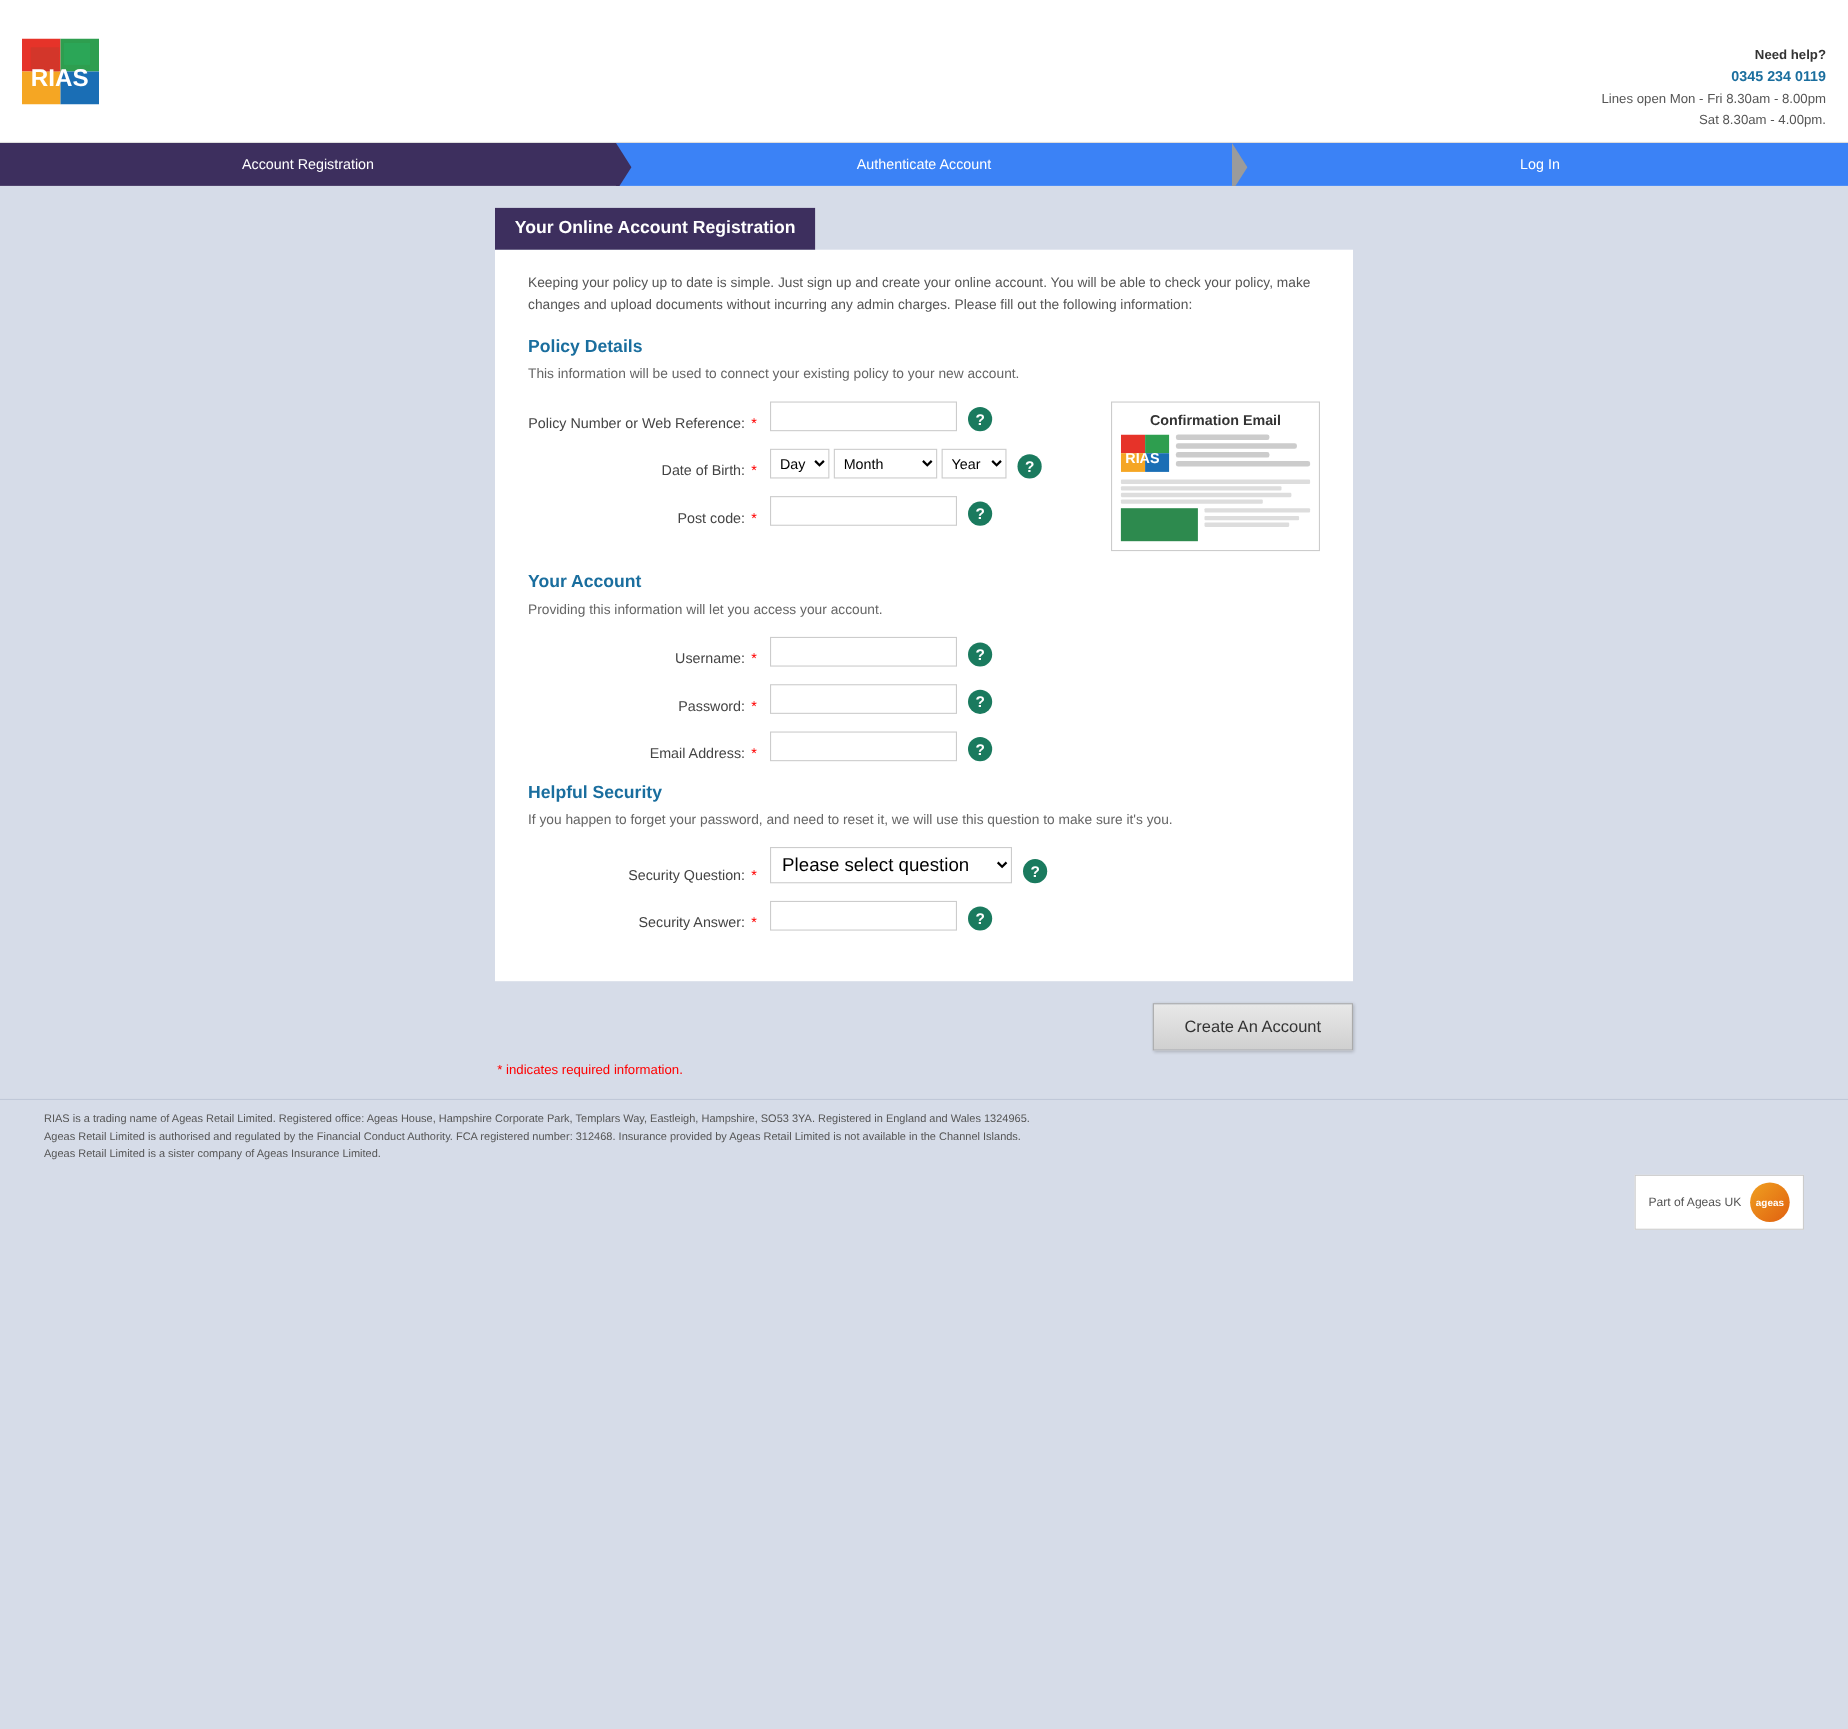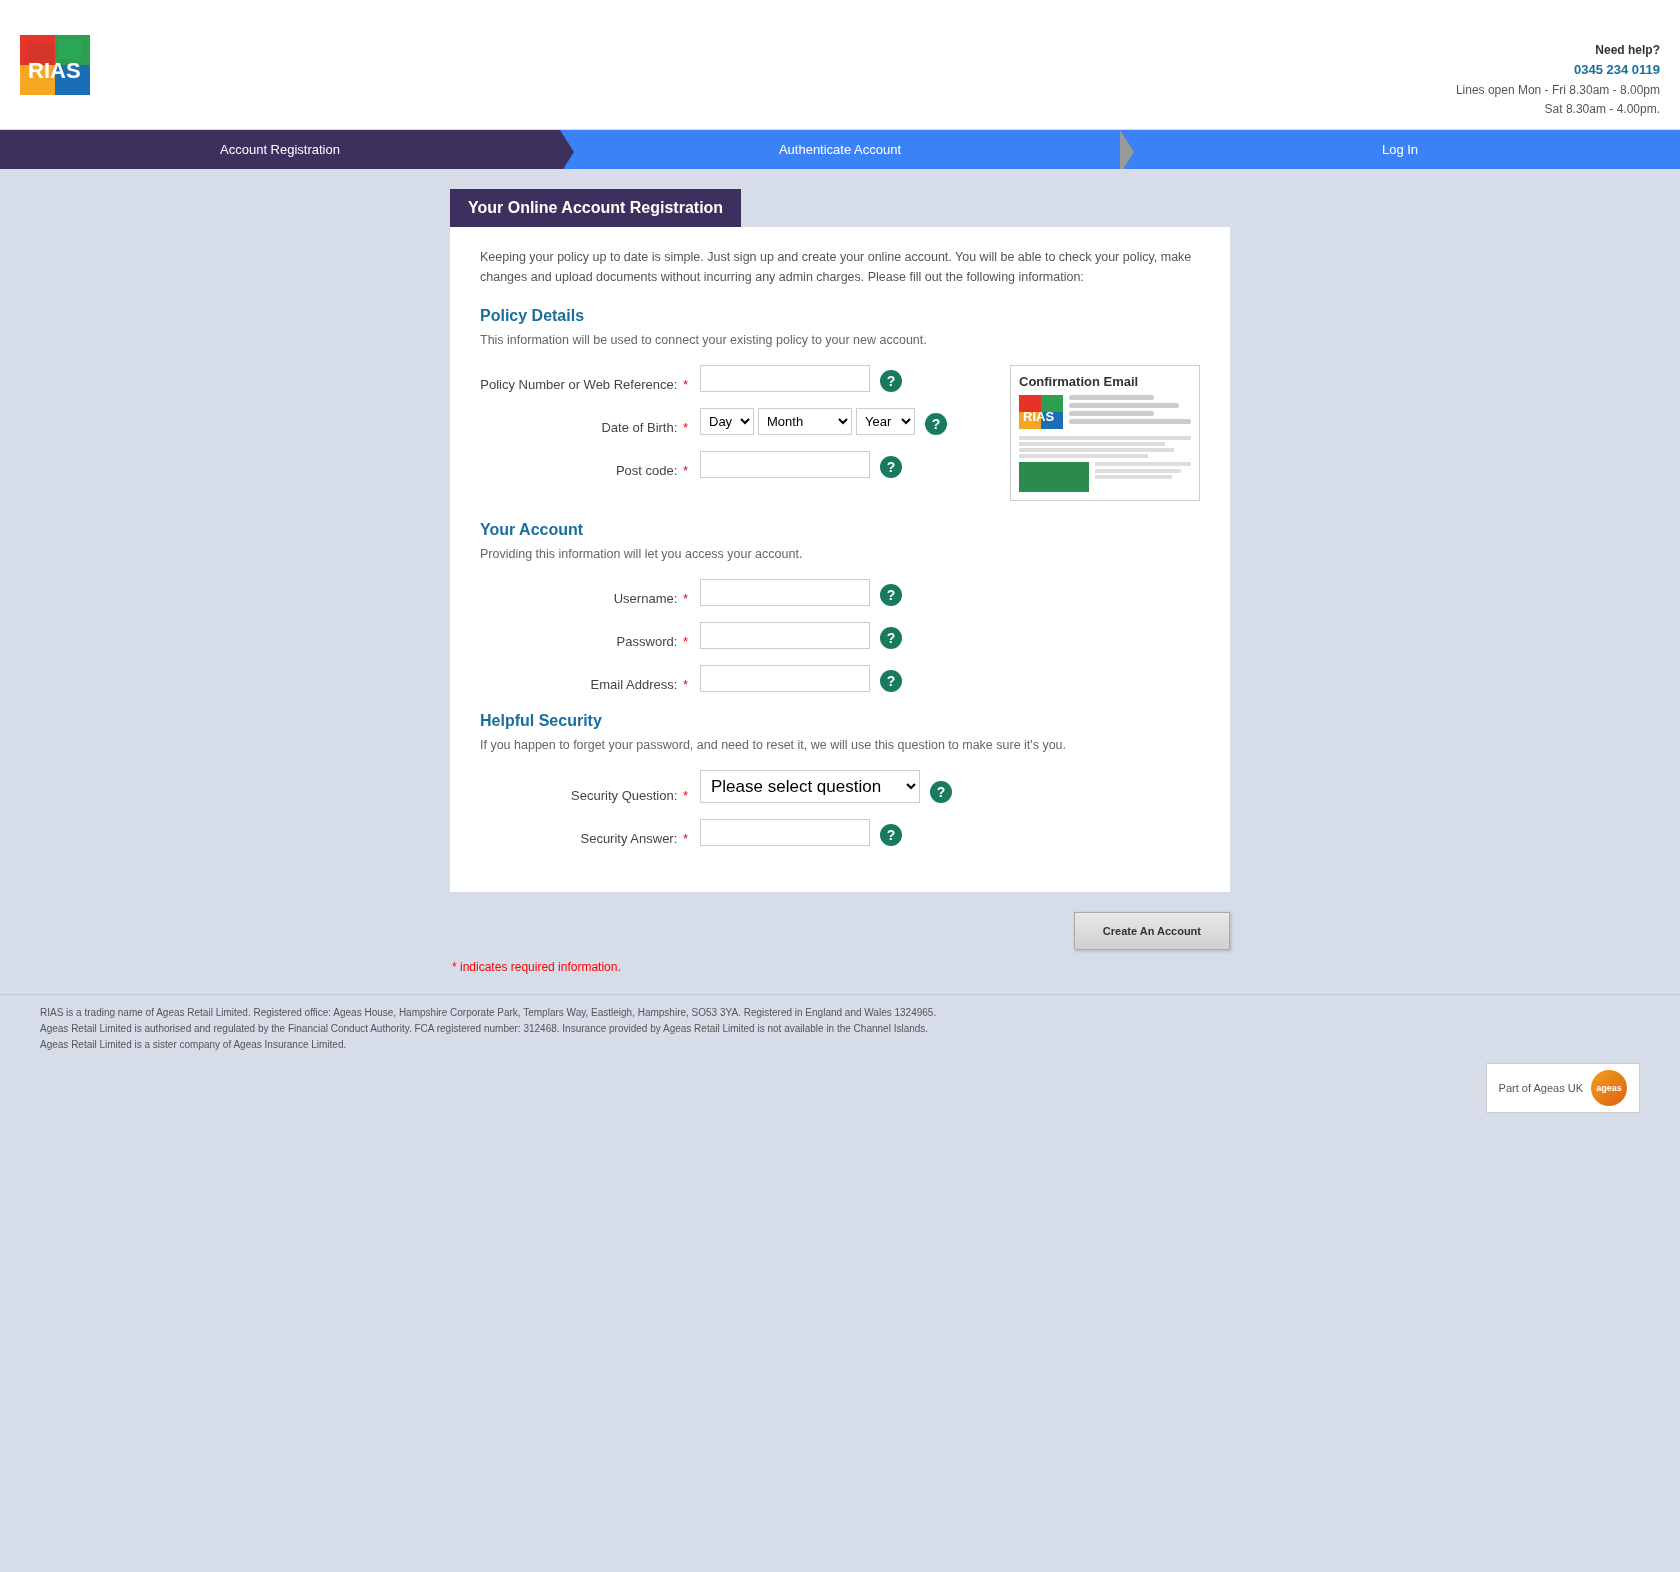--- a/index.html
+++ b/index.html
@@ -171,20 +171,21 @@
     .confirmation-email-preview {
       border: 1px solid #ccc;
       padding: 8px;
       width: 190px;
       position: relative;
       margin-left: 20px;
       background: #fff;
       flex-shrink: 0;
     }
     .confirmation-email-title {
+      text-align: center;
       font-weight: bold;
       font-size: 13px;
       margin-bottom: 6px;
       color: #333;
     }
     .email-mock {
       display: flex;
       gap: 6px;
     }
     .email-mock-left {
@@ -224,22 +225,22 @@
     .btn-area {
       display: flex;
       justify-content: flex-end;
       max-width: 780px;
       margin: 20px auto 10px auto;
     }
     .create-btn {
       background: linear-gradient(to bottom, #e8e8e8, #d0d0d0);
       border: 1px solid #aaa;
       padding: 12px 28px;
-      font-size: 11px;
-      font-weight: bold;
+      font-size: 15px;
+      font-weight: normal;
       color: #333;
       cursor: pointer;
       box-shadow: 1px 1px 3px rgba(0,0,0,0.2);
     }
     
     .required-note {
       max-width: 780px;
       margin: 0 auto 20px auto;
       font-size: 12px;
       color: #555;

